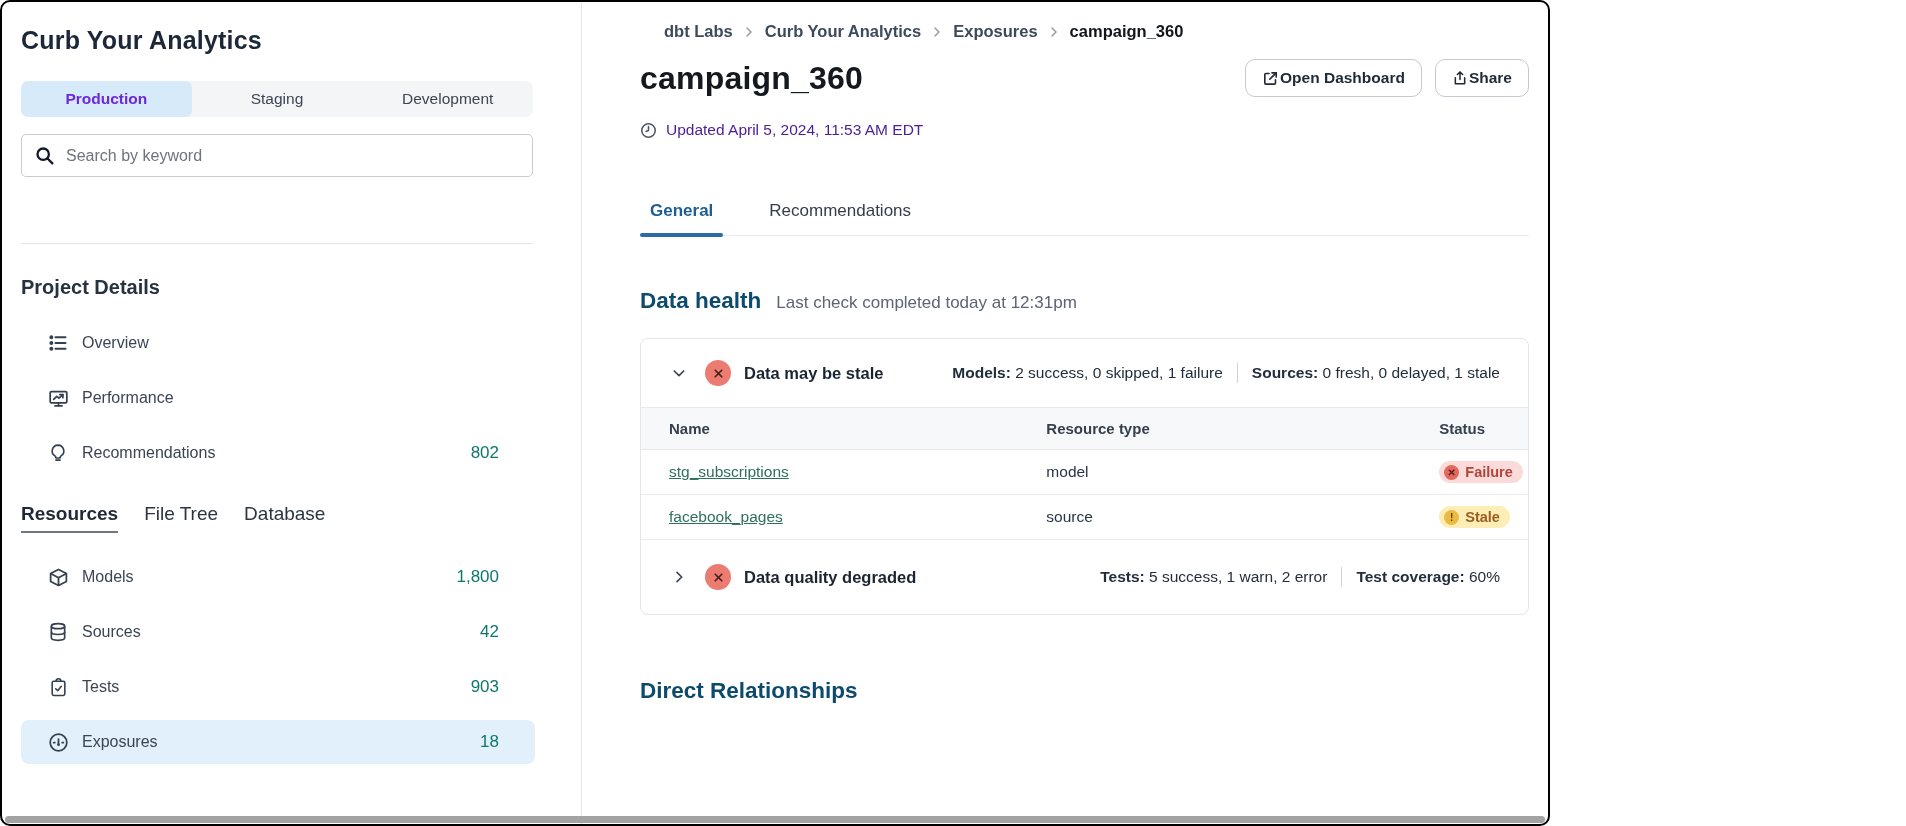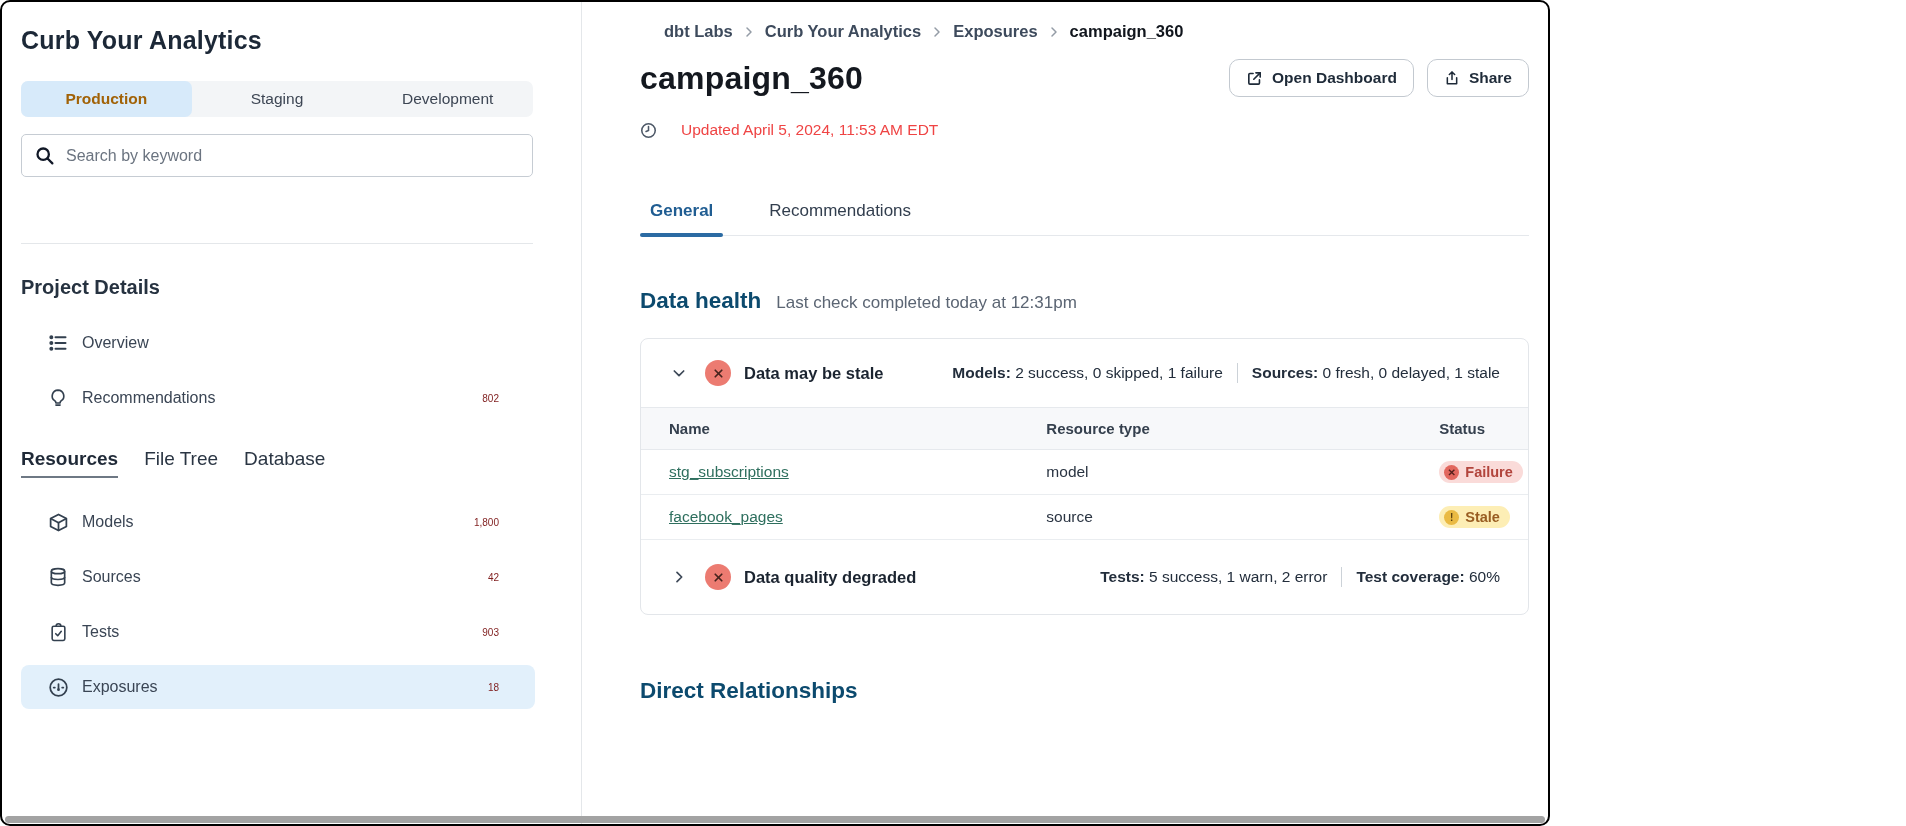--- a/index.html
+++ b/index.html
@@ -5,48 +5,48 @@
   * { box-sizing: border-box; margin: 0; padding: 0; }
   html,body { background:#fff; }
   body { font-family: "Liberation Sans", sans-serif; color:#1f2937; }
   .frame { position:relative; width:1550px; height:826px; border:2px solid #000; border-radius:10px; overflow:hidden; background:#fff; display:flex; }
 
   
   .sidebar { width:580px; flex:0 0 580px; border-right:1px solid #e4e7ea; padding:24px 0 0 19px; position:relative; }
   .project-title { font-size:25px; font-weight:700; color:#1c2837; letter-spacing:.2px; }
   .env-tabs { display:flex; width:512px; margin-top:26px; background:#f3f5f7; border-radius:7px; }
   .env-tab { flex:1; height:36px; display:flex; align-items:center; justify-content:center; font-size:15.5px; color:#3d4654; cursor:pointer; border-radius:7px; }
-  .env-tab.active { background:#d7eafa; color:#a16207; font-weight:600; }
+  .env-tab.active { background:#d7eafa; color:#6d28d9; font-weight:600; }
   .search-box { display:flex; align-items:center; width:512px; height:43px; margin-top:17px; border:1px solid #c6ccd3; border-radius:5px; background:#fff; padding:0 12px; }
   .search-box svg { flex:0 0 auto; }
   .search-input { border:none; outline:none; flex:1; margin-left:11px; font-size:16px; font-family:inherit; color:#1f2937; }
   .search-input::placeholder { color:#6b7480; }
   .side-divider { border:none; border-top:1px solid #e4e7ea; width:512px; margin-top:66px; }
   .side-heading { font-size:20px; font-weight:600; color:#263240; margin-top:32px; }
   .side-nav { margin-top:22px; }
   .side-item { display:flex; align-items:center; height:44px; margin-bottom:11px; padding:0 36px 0 26px; width:514px; border-radius:8px; cursor:pointer; color:#3a4554; }
   .side-item.selected { background:#e2f0fb; }
   .side-item .icn { width:22px; height:22px; display:flex; align-items:center; justify-content:center; color:#33404f; }
   .side-item .lbl { margin-left:13px; font-size:16px; }
-  .side-item .cnt { margin-left:auto; font-size:10px; color:#7f1d1d;text-align:right; }
+  .side-item .cnt { margin-left:auto; font-size:17px; color:#0f766e;text-align:right; }
   .res-tabs { display:flex; gap:26px; margin-top:28px; }
   .res-tab { font-size:19px; color:#2a3543; cursor:pointer; padding-bottom:6px; }
   .res-tab.active { font-weight:600; color:#1f2937; border-bottom:2px solid #6e7884; }
 
   
   .main { flex:1; padding:20px 19px 0 58px; position:relative; }
   .breadcrumb { display:flex; align-items:center; gap:10px; font-size:16.5px;margin-left:24px; }
   .crumb { color:#3d4a5c; font-weight:600; cursor:pointer; }
   .crumb.current { color:#10151c; font-weight:700; cursor:default; }
   .crumb-sep { display:flex; color:#949ca6; }
   .title-row { display:flex; align-items:center; justify-content:space-between; margin-top:18px; }
   .page-title { font-size:32px; font-weight:600; color:#14181f; letter-spacing:.2px; }
   .actions { display:flex; gap:13px; }
-  .btn { display:inline-flex; align-items:center; gap:9px; height:38px; padding:0 16px; border:1px solid #c3c9d0; border-radius:10px; background:#fff; font-size:15.5px; font-weight:600; color:#1e2a38; cursor:pointer; font-family:inherit; }
-  .updated-row { display:flex; align-items:flex-end; gap:24px; margin-top:24px; color:#ef4444; font-size:15.5px; }
+  .btn { display:inline-flex; align-items:center; gap:1px; height:38px; padding:0 16px; border:1px solid #c3c9d0; border-radius:10px; background:#fff; font-size:15.5px; font-weight:600; color:#1e2a38; cursor:pointer; font-family:inherit; }
+  .updated-row { display:flex; align-items:flex-end; gap:9px; margin-top:24px; color:#4c1d95; font-size:15.5px; }
   .page-tabs { display:flex; gap:36px; margin-top:62px; border-bottom:1px solid #e5e8ec; }
   .page-tab { font-size:17px; padding:0 10px 14px 10px; color:#323e4e; cursor:pointer; position:relative; }
   .page-tab.active { color:#205d92; font-weight:700; }
   .page-tab.active::after { content:""; position:absolute; left:0; right:0; bottom:-2px; height:4px; background:#2b6ba3; border-radius:3px; }
 
   .dh-head { display:flex; align-items:baseline; margin-top:52px; }
   .section-heading { font-size:22.5px; font-weight:600; color:#0c4a6e; }
   .dh-sub { margin-left:15px; font-size:17px; color:#5b6573; }
 
   .health-card { margin-top:24px; border:1px solid #e3e6ea; border-radius:8px; background:#fff; overflow:hidden; }
@@ -109,20 +109,32 @@
           <svg width="20" height="20" viewBox="0 0 24 24" fill="none" stroke="currentColor" stroke-width="2.4" stroke-linecap="round">
               <line x1="9" y1="5" x2="21" y2="5"></line>
               <line x1="9" y1="12" x2="21" y2="12"></line>
               <line x1="9" y1="19" x2="21" y2="19"></line>
               <circle cx="4" cy="5" r="1.2" fill="currentColor"></circle>
               <circle cx="4" cy="12" r="1.2" fill="currentColor"></circle>
               <circle cx="4" cy="19" r="1.2" fill="currentColor"></circle>
             </svg>
         </span>
         <span class="lbl">Overview</span>
+      </div>
+      <div class="side-item">
+        <span class="icn">
+          <svg width="21" height="21" viewBox="0 0 24 24" fill="none" stroke="currentColor" stroke-width="2" stroke-linecap="round" stroke-linejoin="round">
+              <rect x="2.5" y="4" width="19" height="13" rx="1.5"></rect>
+              <polyline points="6.5,13 10,9.5 12.5,11.5 17,7.5"></polyline>
+              <polyline points="13.5,7.5 17,7.5 17,11"></polyline>
+              <line x1="12" y1="17" x2="12" y2="20"></line>
+              <line x1="8" y1="20.5" x2="16" y2="20.5"></line>
+            </svg>
+        </span>
+        <span class="lbl">Performance</span>
       </div>
       <div class="side-item">
         <span class="icn">
           <svg width="20" height="20" viewBox="0 0 24 24" fill="none" stroke="currentColor" stroke-width="2" stroke-linecap="round" stroke-linejoin="round">
               <path d="M12 2.5a7 7 0 0 0-4 12.7c.9.7 1.5 1.8 1.5 2.8h5c0-1 .6-2.1 1.5-2.8A7 7 0 0 0 12 2.5z"></path>
               <line x1="9.5" y1="20.5" x2="14.5" y2="20.5"></line>
             </svg>
         </span>
         <span class="lbl">Recommendations</span>
         <span class="cnt">802</span>

